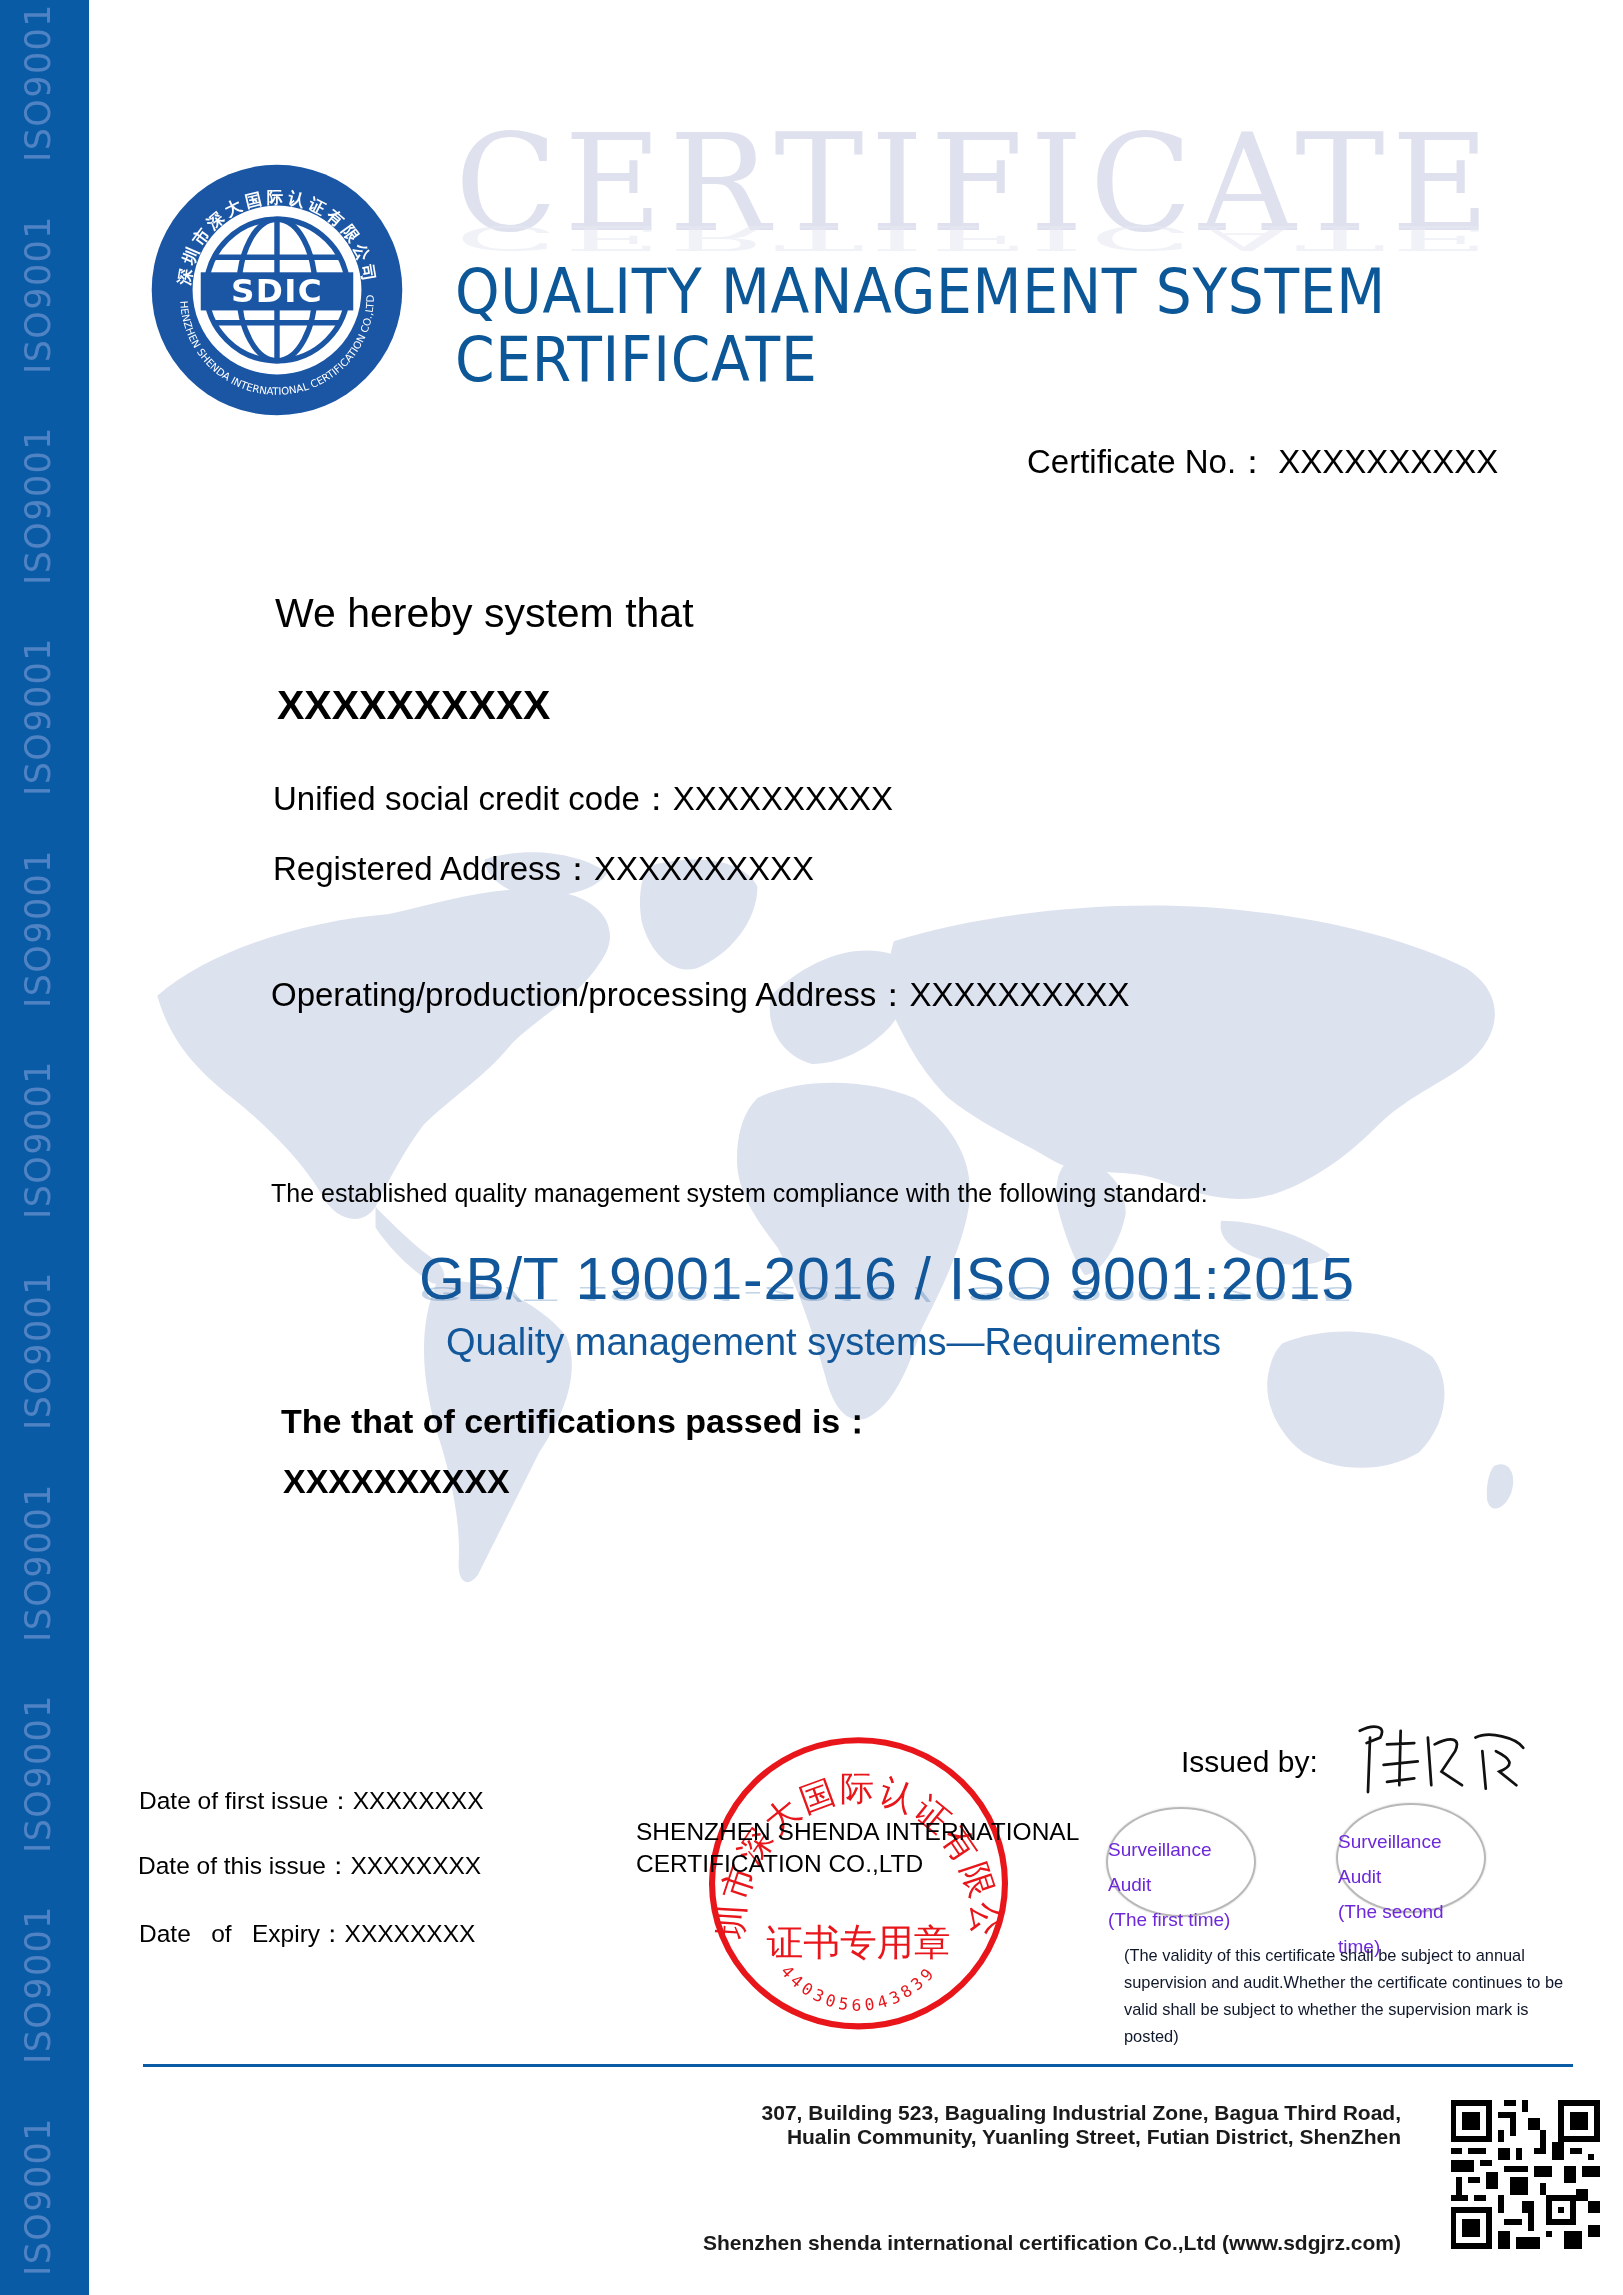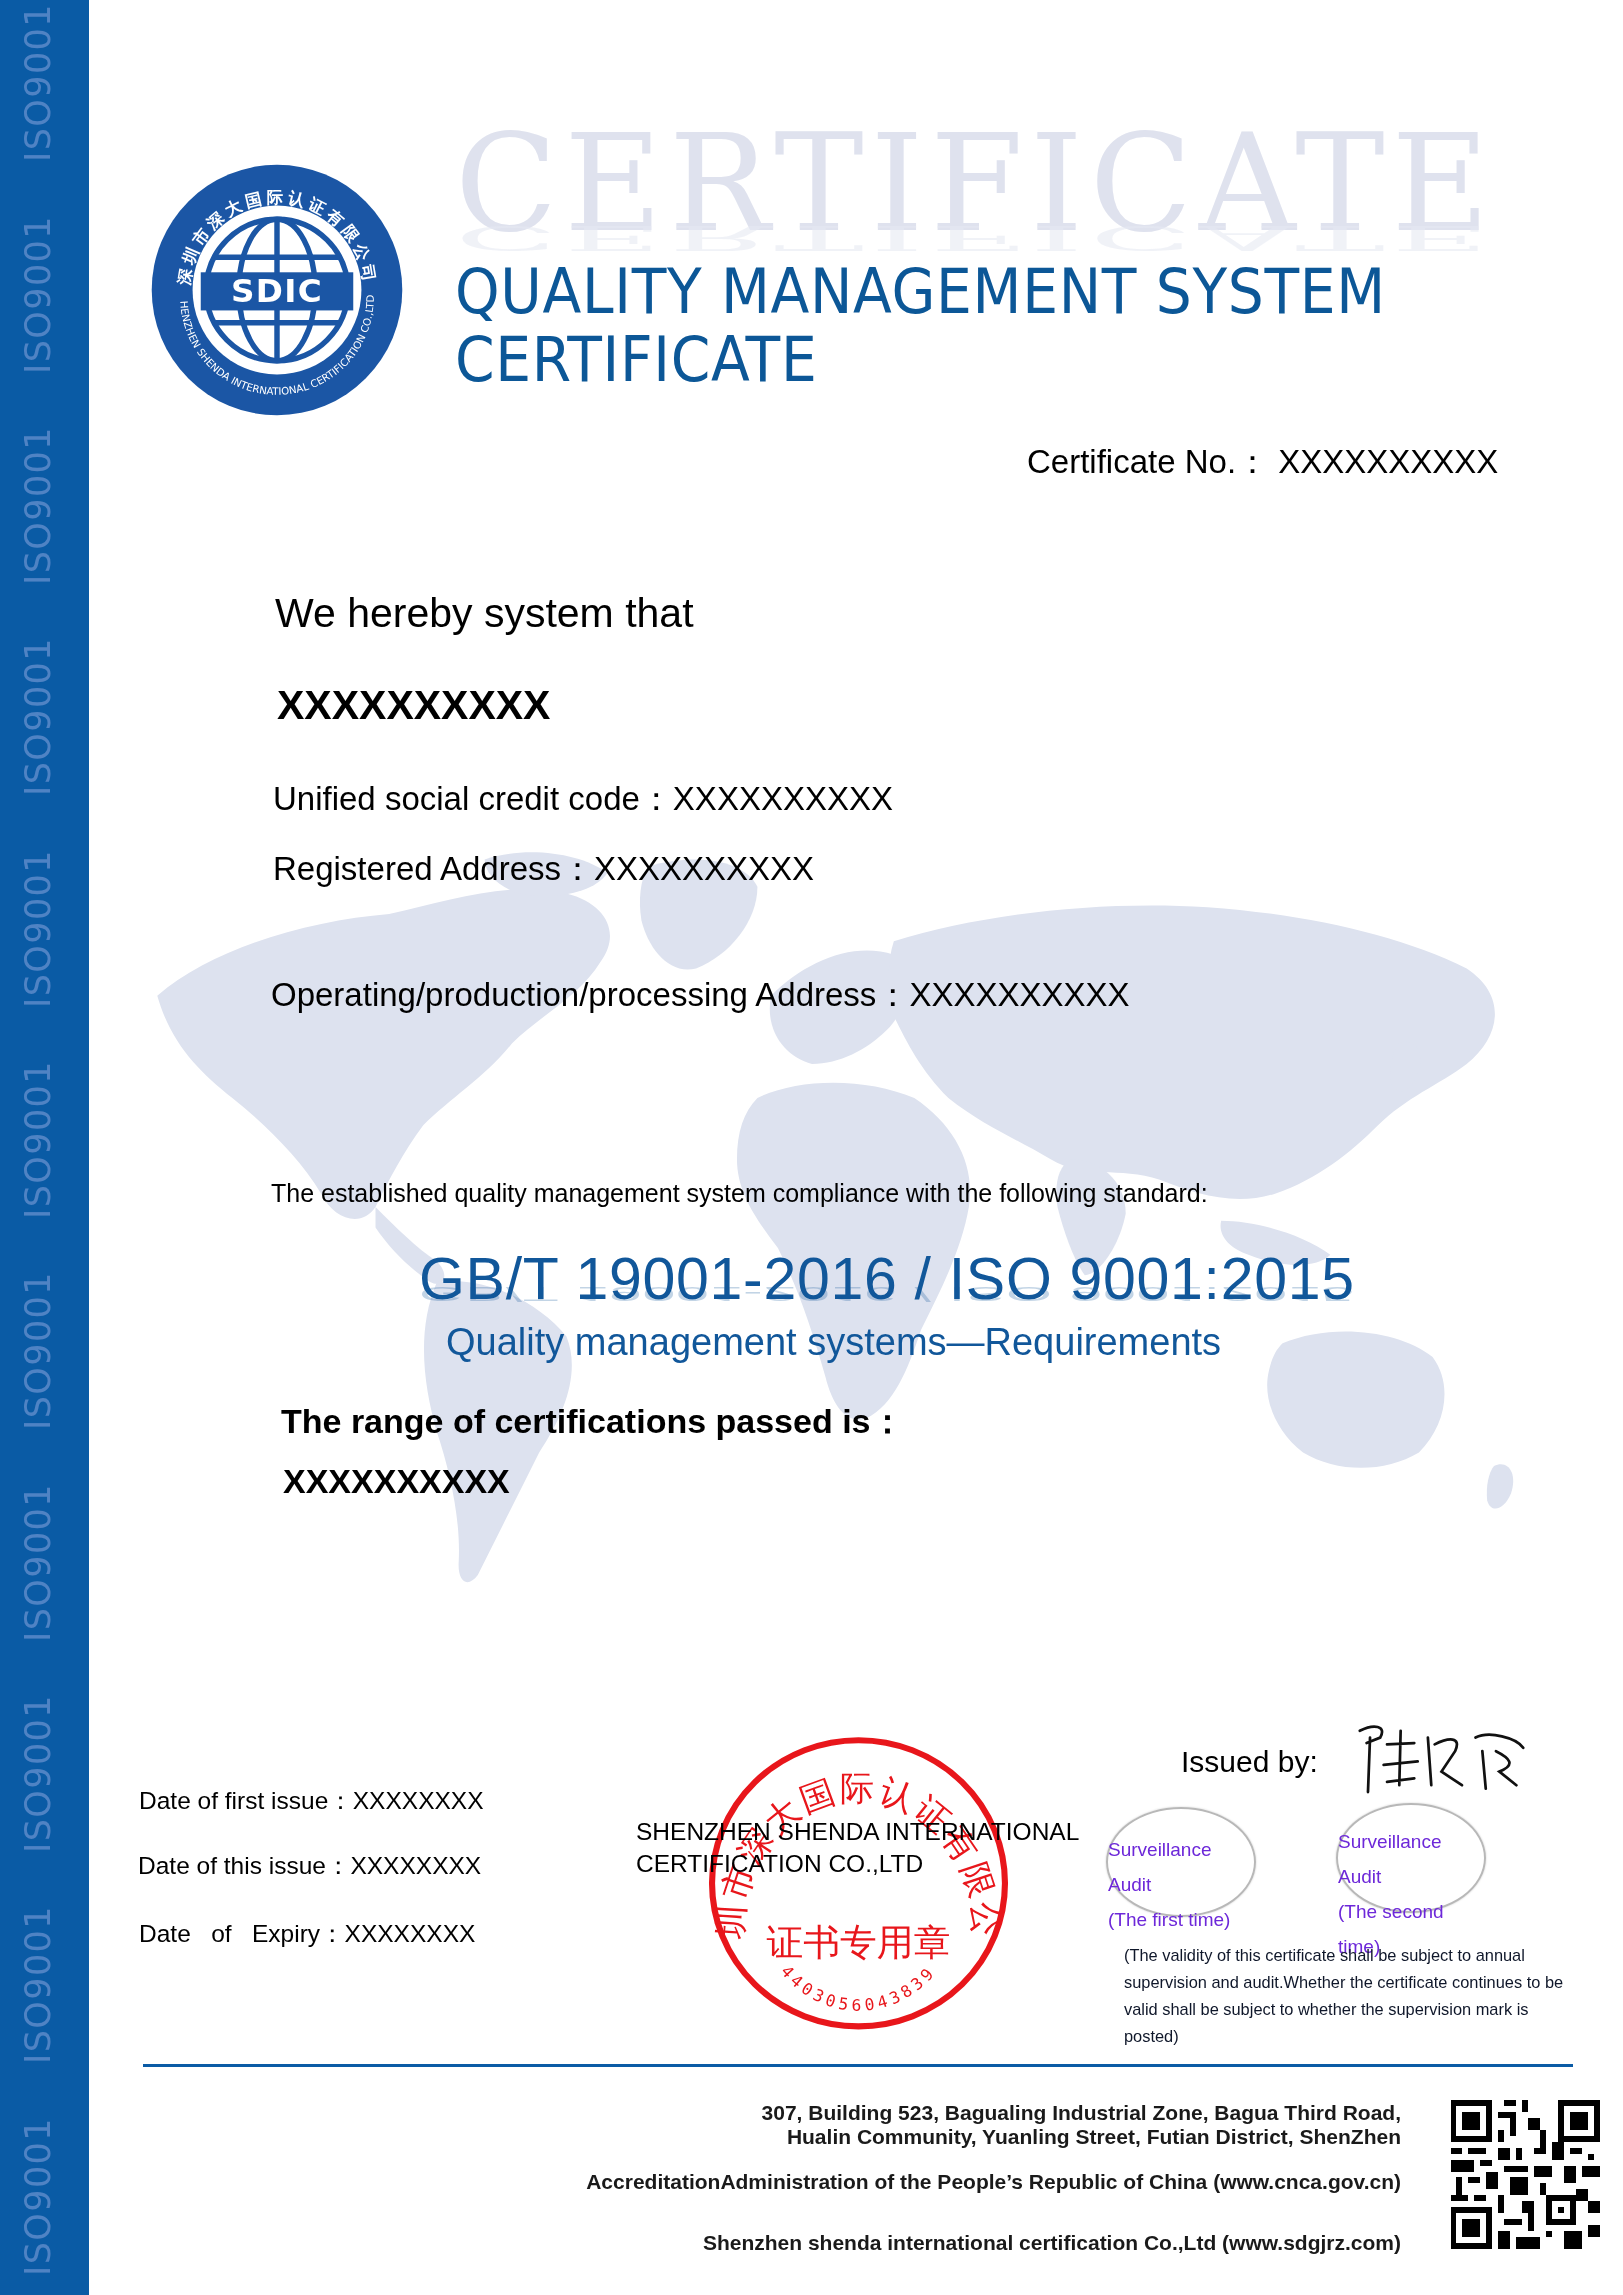--- a/index.html
+++ b/index.html
@@ -195,21 +195,21 @@
 <div class="line field f3">
   <span>Operating/production/processing Address：</span><span>XXXXXXXXXX</span>
 </div>
 
 <div class="compliance">The established quality management system compliance with the following standard:</div>
 
 <div class="std-code">GB/T 19001-2016 / ISO 9001:2015</div>
 <div class="std-reflect">GB/T 19001-2016 / ISO 9001:2015</div>
 <div class="std-name">Quality management systems—Requirements</div>
 
-<div class="line range-label">The range of certifications passed is：</div>
+<div class="line range-label">The that of certifications passed is：</div>
 <div class="line range-value">XXXXXXXXXX</div>
 
 <div class="line date d1">
   <span>Date of first issue：</span><span>XXXXXXXX</span>
 </div>
 <div class="line date d2">
   <span>Date of this issue：</span><span>XXXXXXXX</span>
 </div>
 <div class="line date d3">
   <span>Date  of  Expiry：</span><span>XXXXXXXX</span>
@@ -260,21 +260,20 @@
 
 <div class="validity">(The validity of this certificate shall be subject to annual supervision and audit.Whether the certificate continues to be valid shall be subject to whether the supervision mark is posted)</div>
 
 <div class="hr"></div>
 
 <div class="footer fa">
   <div>307, Building 523, Bagualing Industrial Zone, Bagua Third Road,</div>
   <div>Hualin Community, Yuanling Street, Futian District, ShenZhen</div>
 </div>
 <div class="footer fb">
-  <div>AccreditationAdministration of the People’s Republic of China (www.cnca.gov.cn)</div>
 </div>
 <div class="footer fc">Shenzhen shenda international certification Co.,Ltd (www.sdgjrz.com)</div>
 
 <svg class="qr" viewBox="0 0 25 25" shape-rendering="crispEdges">
   <rect width="25" height="25" fill="#fff"></rect>
   <g fill="#000">
     <rect x="0" y="0" width="7" height="7"></rect>
       <rect x="1" y="1" width="5" height="5" fill="#fff"></rect>
       <rect x="2" y="2" width="3" height="3"></rect>
     <rect x="18" y="0" width="7" height="7"></rect>

